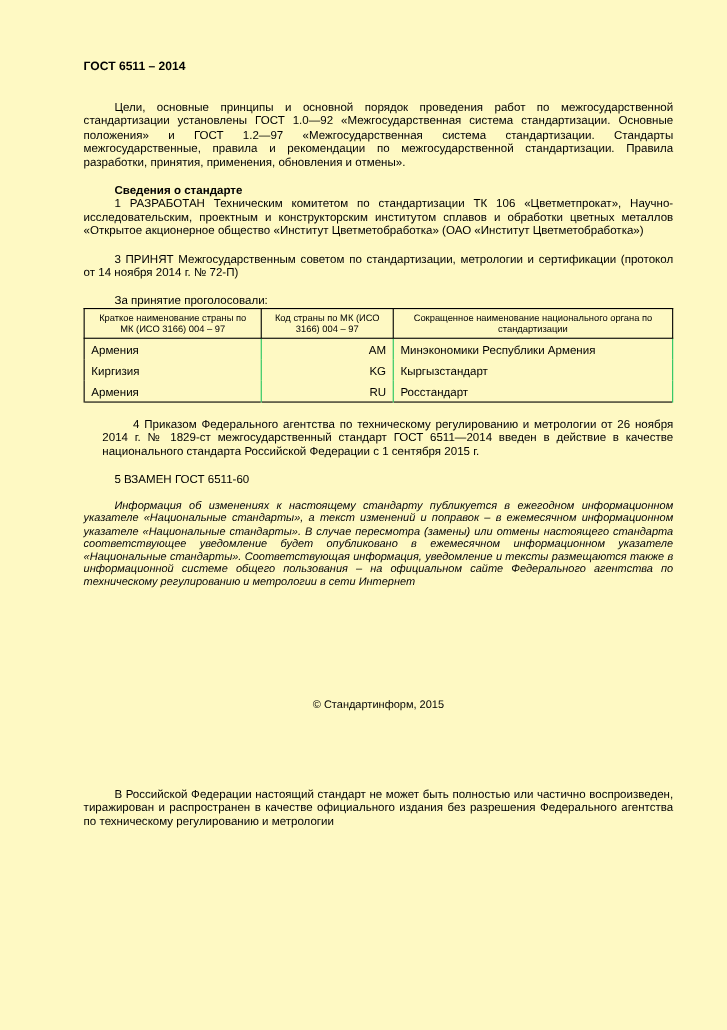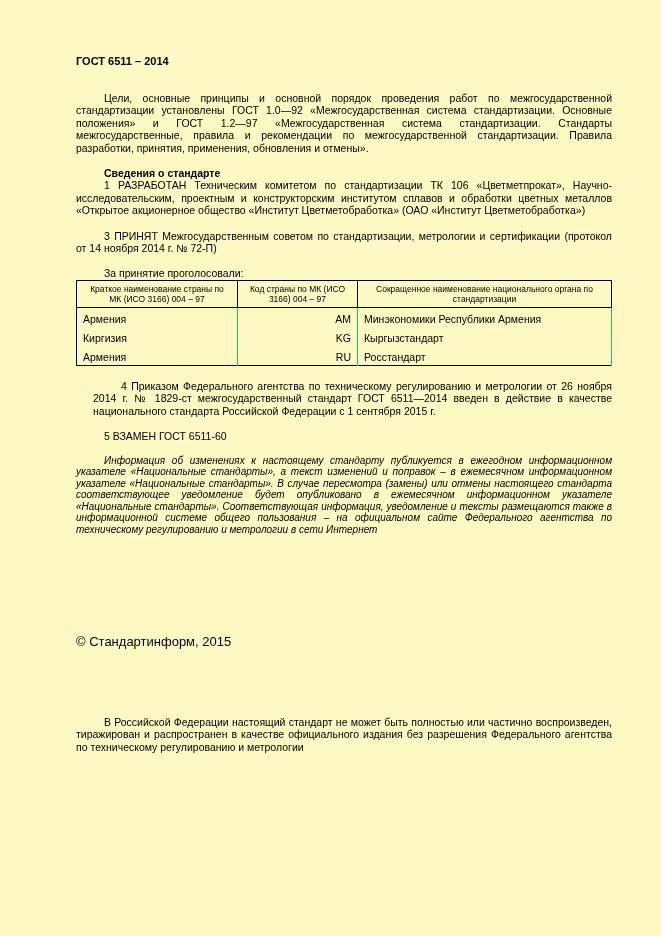--- a/index.html
+++ b/index.html
@@ -54,21 +54,21 @@
   .vote-table td.cell-code { text-align: right; }
 
   .clause4 { margin-top: 14px; margin-left: 17px; }
   .italic-note {
     margin-top: 12px;
     font-style: italic;
     font-size: 10px;
     line-height: 11.6px;
     text-align: justify;
   }
-  .copyright { margin-top: 100px; text-align: left; font-size: 13px; }
+  .copyright { margin-top: 100px; text-align: center; font-size: 10px; }
   .restriction { margin-top: 68px; }
   .page-number { margin-top: 24px; font-size: 11px; }
 </style>
 </head>
 <body>
 
 <div class="page">
 
   <div class="doc-number">ГОСТ 6511 – 2014</div>
 

